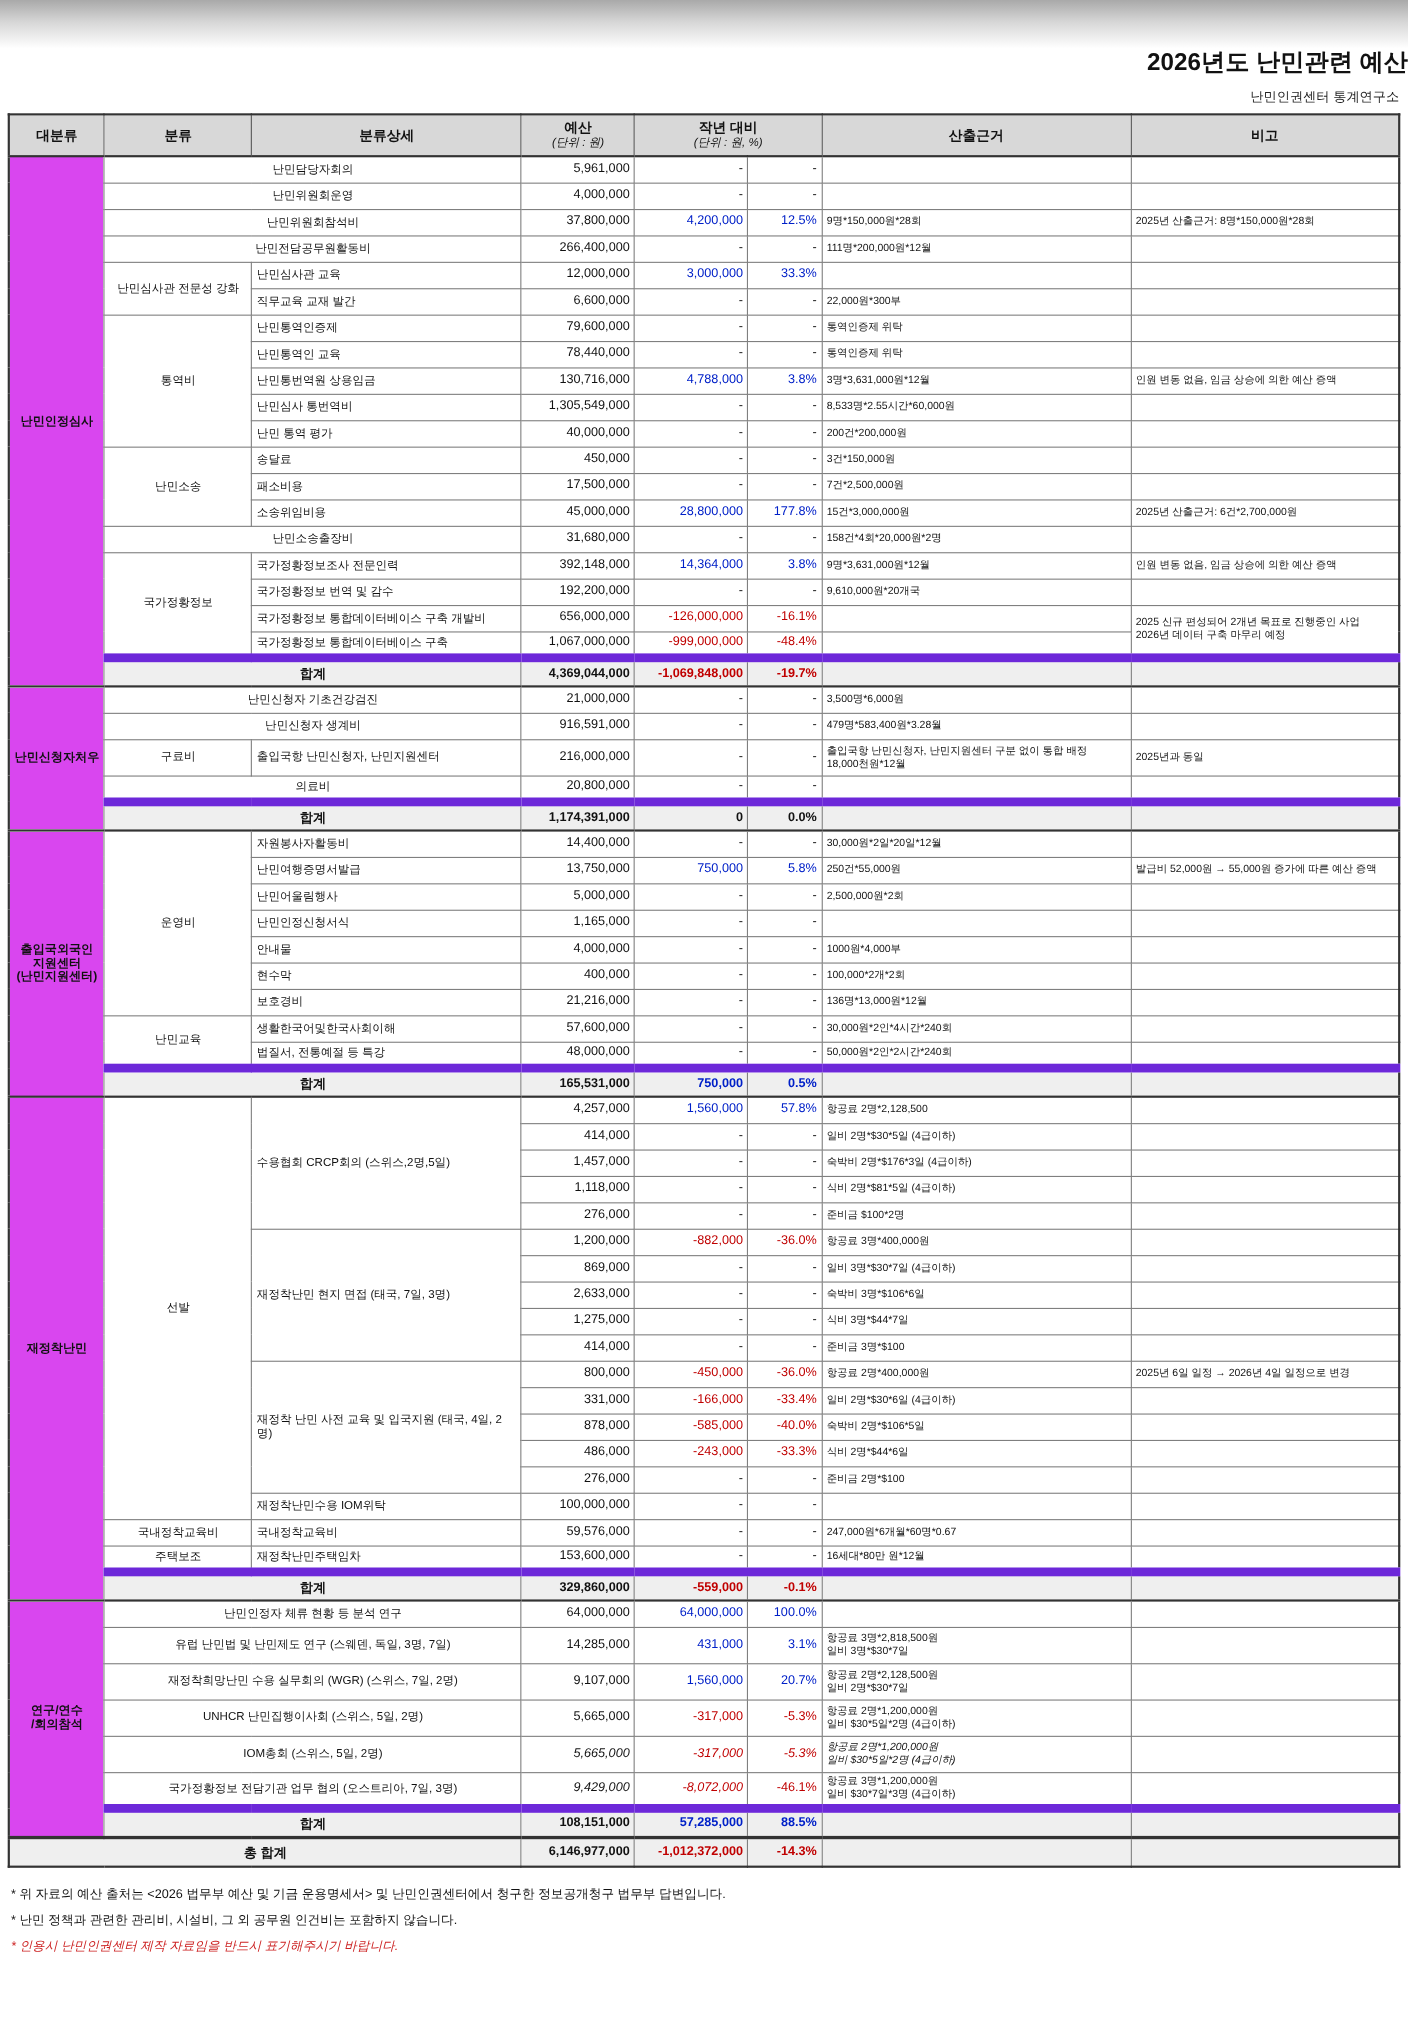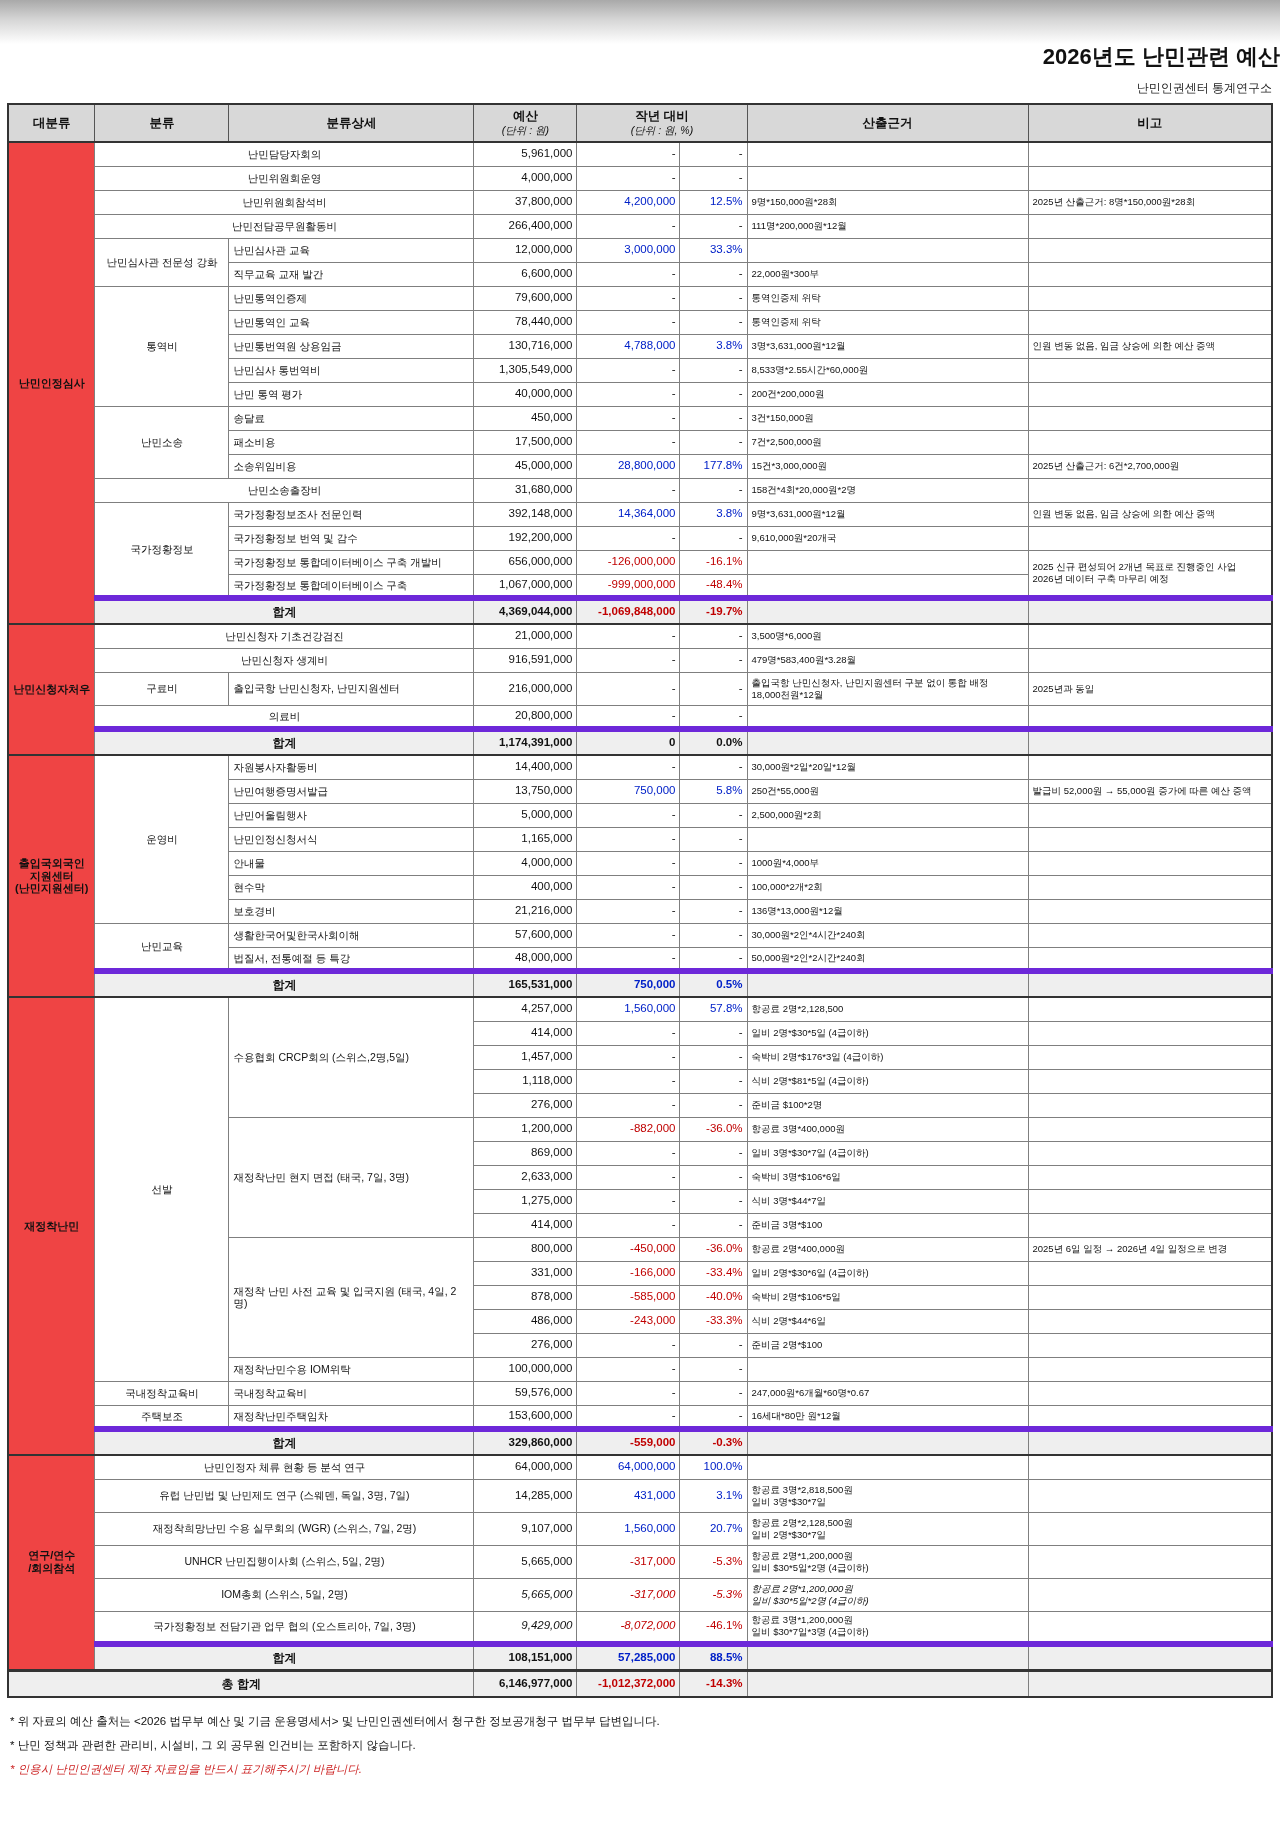--- a/index.html
+++ b/index.html
@@ -17,24 +17,24 @@
   th,td{border:1px solid #7f7f7f;padding:1px 4px;overflow:hidden;vertical-align:middle;
     line-height:1.18;}
   thead tr{height:38px;padding-left:43px;}
   th{background:var(--header-bg,#d8d8d8);font-size:12.5px;font-weight:bold;border:1px solid #555;
      border-bottom:2px solid #333;}
   th .sub{font-weight:normal;font-size:10.5px;font-style:italic;}
   tbody tr{height:24px;}
   tbody tr.tall{height:33px;}
   tbody tr.total{height:26px;}
   tr.sec-first td{border-top:2.5px solid #333;}
-  tr.total td{border-top:6px solid #6d28d9;background:var(--total-bg,#efefef);font-weight:bold;margin-left:44px;}
+  tr.total td{border-top:8px solid #6d28d9;background:var(--total-bg,#efefef);font-weight:bold;margin-left:44px;}
   tr.grand{height:27px;margin-top:24px;}
   tr.grand td{border-top:3px solid #333;background:var(--total-bg,#efefef);font-weight:bold;}
-  td.c-major{font-weight:bold;text-align:center;font-size:11px;white-space:pre-line;background:#ef4444;}
+  td.c-major{font-weight:bold;text-align:center;font-size:11px;white-space:pre-line;background:#d946ef;}
   td.c-cat{font-size:10.5px;text-align:center;}
   td.c-detail{font-size:10.5px;text-align:left;}
   td.c-num{font-size:11.5px;text-align:right;}
   td.c-basis{font-size:9.5px;text-align:left;white-space:pre-line;line-height:1.25;}
   td.c-note{font-size:9.5px;text-align:left;white-space:pre-line;line-height:1.25;}
   td.c-total-label{text-align:center;font-size:12px;}
   td.pos{color:var(--pos,#0020c8);}
   td.neg{color:var(--neg,#c00000);}
   td.it{font-style:italic;}
   .footnotes{width:1264px;margin:16px auto 0 auto;font-size:11.5px;}
@@ -515,21 +515,21 @@
         <td class="c-num">153,600,000</td>
         <td class="c-num ">-</td>
         <td class="c-num ">-</td>
         <td class="c-basis">16세대*80만 원*12월</td>
         <td class="c-note"></td>
       </tr>
       <tr class="total">
         <td class="c-total-label" colspan="2">합계</td>
         <td class="c-num">329,860,000</td>
         <td class="c-num neg">-559,000</td>
-        <td class="c-num neg">-0.3%</td>
+        <td class="c-num neg">-0.1%</td>
         <td class="c-basis"></td>
         <td class="c-note"></td>
       </tr>
       <tr class="sec-first ">
         <td class="c-major" rowspan="7">연구/연수
 /회의참석</td>
         <td class="c-cat" colspan="2">난민인정자 체류 현황 등 분석 연구</td>
         <td class="c-num">64,000,000</td>
         <td class="c-num pos">64,000,000</td>
         <td class="c-num pos">100.0%</td>

